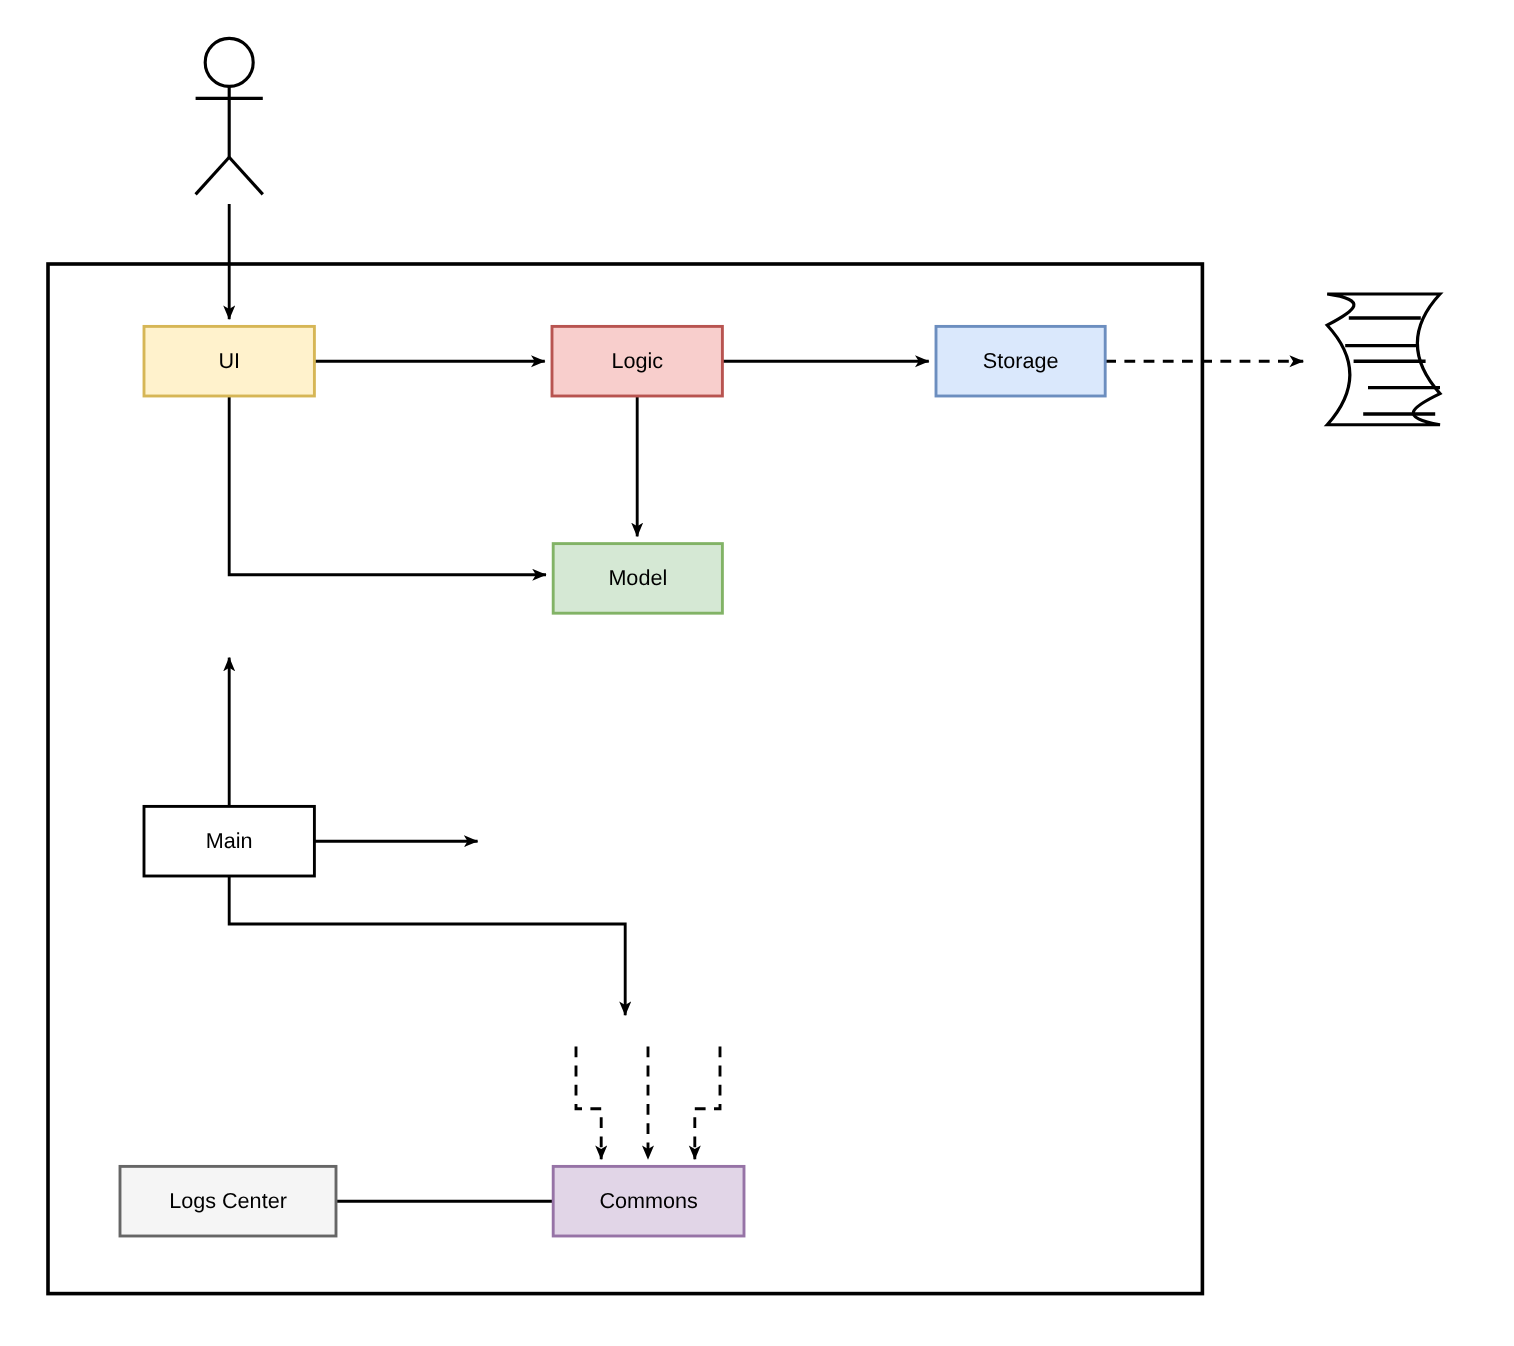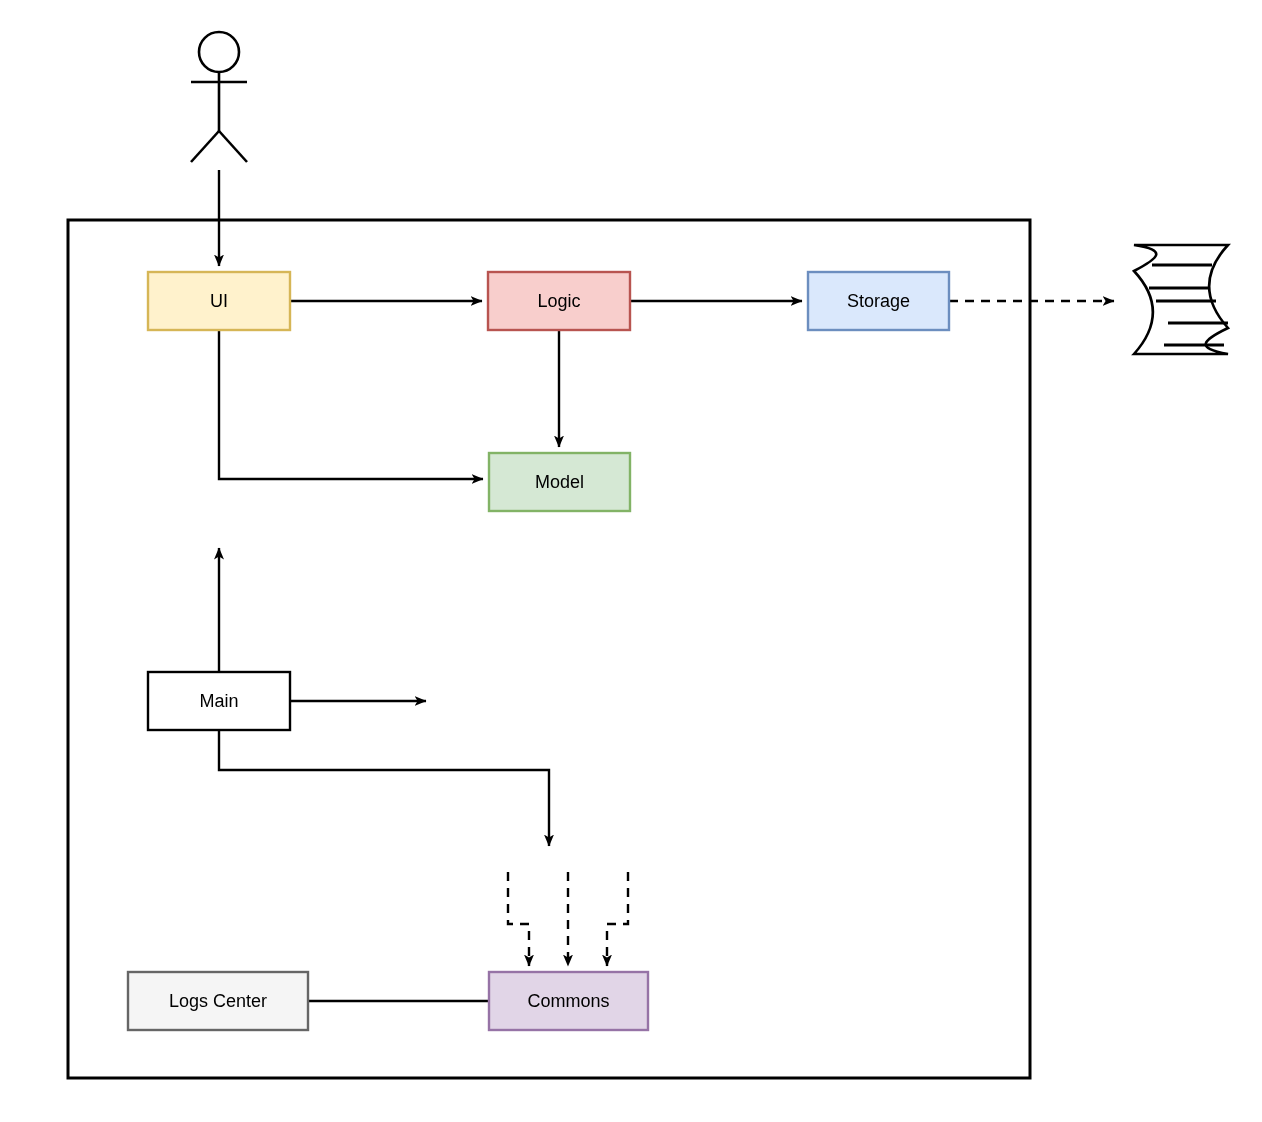--- a/index.html
+++ b/index.html
@@ -10,21 +10,20 @@
   body {
     font-family: "Liberation Sans", sans-serif;
     width: 1262px;
     height: 1122px;
     overflow: hidden;
   }
   #canvas {
     position: relative;
     width: 1032px;
     height: 1122px;
-    margin-left: 28px;
   }
   svg#diagram {
     position: absolute;
     left: 0;
     top: 0;
     width: 1262px;
     height: 1122px;
   }
   .node-label {
     font-family: "Liberation Sans", sans-serif;

